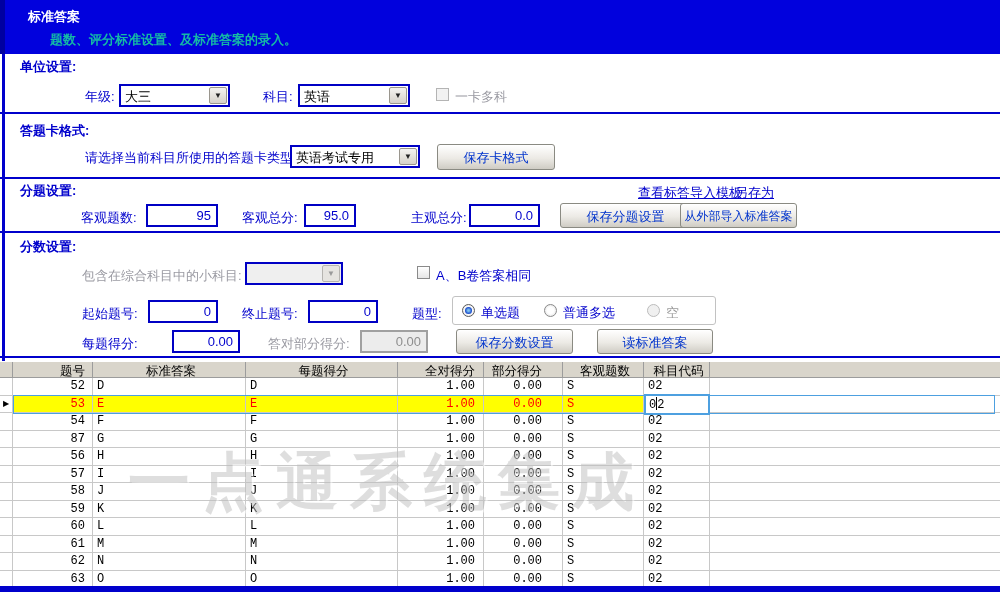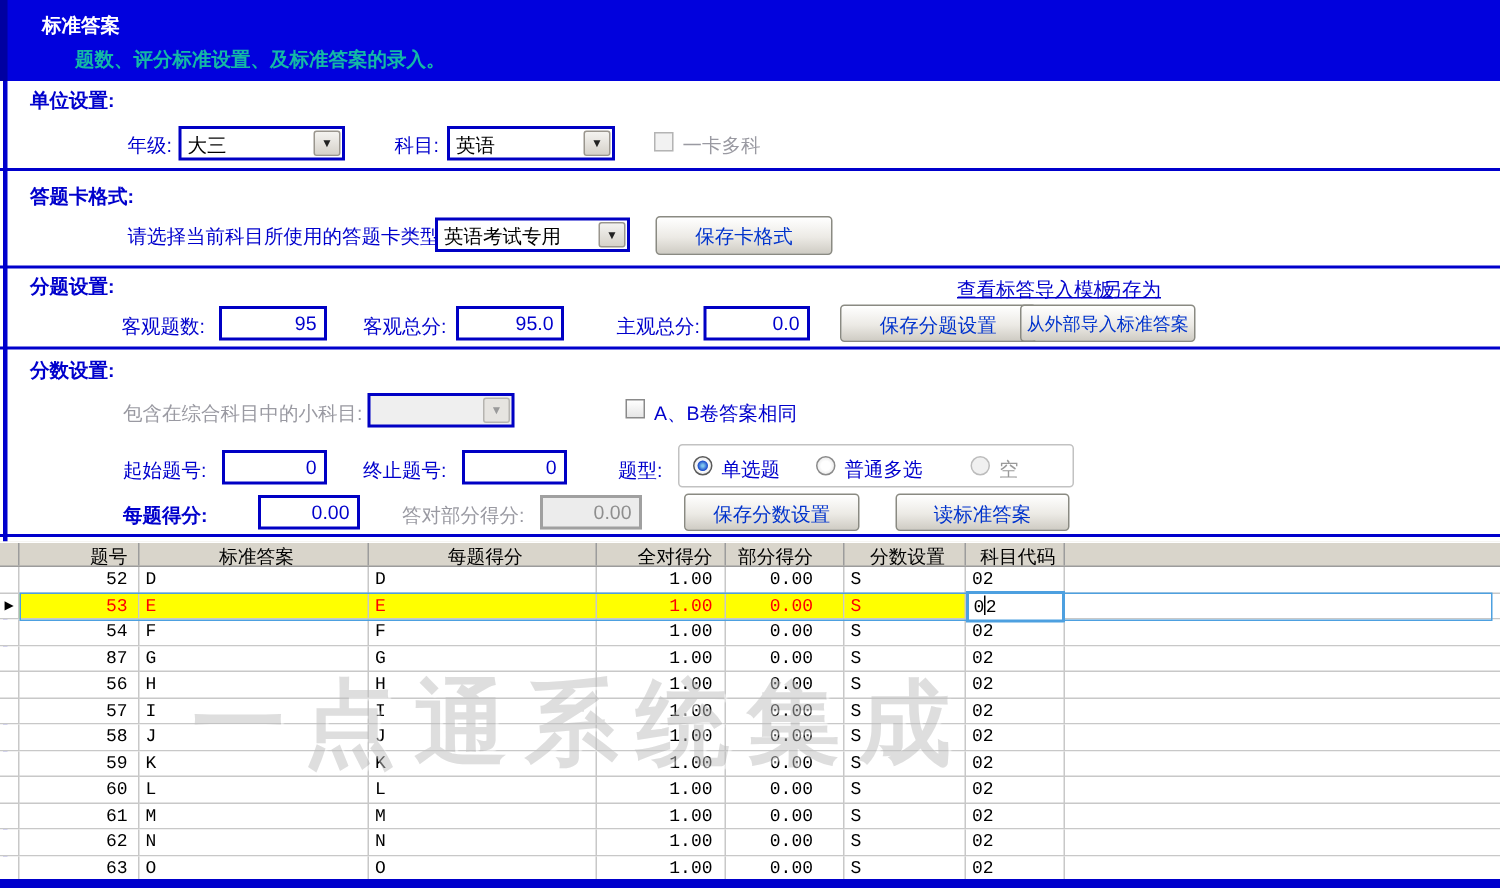--- a/index.html
+++ b/index.html
@@ -16,21 +16,21 @@
   .banner { left:0; top:0; width:1000px; height:54px; background:var(--banner); border-left:5px solid #0000a0; }
   .banner-title { left:23px; top:8px; color:#ffffff; font-size:13px; font-weight:bold; }
   .banner-sub { left:45px; top:31px; color:#14b8a6; font-size:13px;font-weight:bold; }
 
   .left-edge { left:2px; top:54px; width:3px; height:538px; background:var(--accent); }
   .hsep { left:0; height:2px; width:1000px; background:var(--accent); }
 
   .sec-title { color:var(--accent); font-size:13px; font-weight:bold; }
   .lbl { color:var(--accent); font-size:13px; white-space:nowrap; }
   .lbl.gray { color:#9a9aa2; }
-  .lbl.bold { font-weight:bold; }
+  .lbl.bold { font-weight:normal; }
 
   
   .combo { border:2px solid #0000c4; background:#ffffff; height:23px; }
   .combo .ctext { position:absolute; left:4px; top:2px; font-size:13px; color:#000; white-space:nowrap; }
   .combo .cbtn { position:absolute; right:1px; top:1px; bottom:1px; width:18px;
     background:linear-gradient(#f4f3f0,#d6d2ca); border:1px solid #9a968e; border-radius:2px;
     color:#222; font-size:8px; line-height:16px; text-align:center; }
   .combo.disabled { background:#efefef; }
   .combo.disabled .cbtn { background:#e6e4e0; color:#9a9a9a; border-color:#b6b4b0; }
 
@@ -130,21 +130,21 @@
   <div class="abs btn" style="left:437px;top:144px;width:118px;height:26px;">保存卡格式</div>
 
   <div class="abs hsep" style="top:177px;"></div>
 
   <div class="abs sec-title" style="left:20px;top:182px;">分题设置:</div>
   <div class="abs link" style="left:638px;top:184px;">查看标答导入模板</div>
   <div class="abs link" style="left:735px;top:184px;">另存为</div>
   <div class="abs lbl" style="left:81px;top:209px;">客观题数:</div>
   <div class="abs tbox" style="left:146px;top:204px;width:72px;">95</div>
   <div class="abs lbl" style="left:242px;top:209px;">客观总分:</div>
-  <div class="abs tbox" style="left:304px;top:204px;width:72px;">95.0</div>
+  <div class="abs tbox" style="left:304px;top:204px;width:52px;">95.0</div>
   <div class="abs lbl" style="left:411px;top:209px;">主观总分:</div>
   <div class="abs tbox" style="left:469px;top:204px;width:71px;">0.0</div>
   <div class="abs btn" style="left:560px;top:203px;width:131px;">保存分题设置</div>
   <div class="abs btn" style="left:680px;top:203px;width:117px;font-size:12px;">从外部导入标准答案</div>
 
   <div class="abs hsep" style="top:231px;"></div>
 
   <div class="abs sec-title" style="left:20px;top:238px;">分数设置:</div>
   <div class="abs lbl gray" style="left:82px;top:267px;">包含在综合科目中的小科目:</div>
   <div class="abs combo disabled" style="left:245px;top:262px;width:98px;">
@@ -177,21 +177,21 @@
 
   <div class="abs hsep" style="top:356px;"></div>
 
   <div class="abs thead">
     <div class="thcell th-sel"></div>
     <div class="thcell c-no">题号</div>
     <div class="thcell c-ans">标准答案</div>
     <div class="thcell c-raw">每题得分</div>
     <div class="thcell c-full">全对得分</div>
     <div class="thcell c-part">部分得分</div>
-    <div class="thcell c-multi">分数设置</div>
+    <div class="thcell c-multi">客观题数</div>
     <div class="thcell c-code">科目代码</div>
     <div class="thcell" style="flex:1;border-right:none;"></div>
   </div>
   <div class="abs tbody" id="tbody">
       <div class="trow">
         <div class="sel"></div>
         <div class="cell c-no">52</div>
         <div class="cell c-ans">D</div>
         <div class="cell c-raw">D</div>
         <div class="cell c-full">1.00</div>

